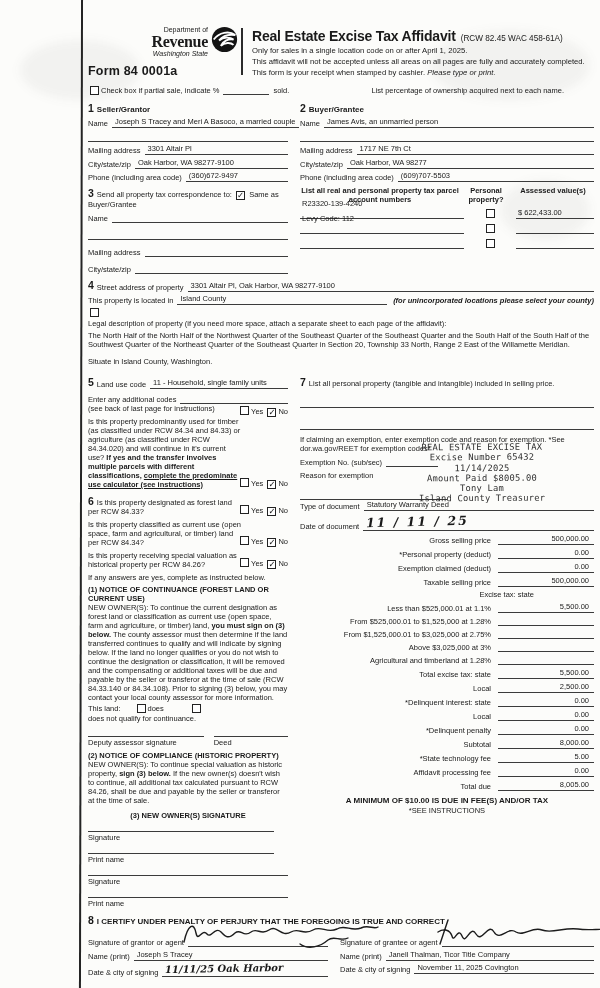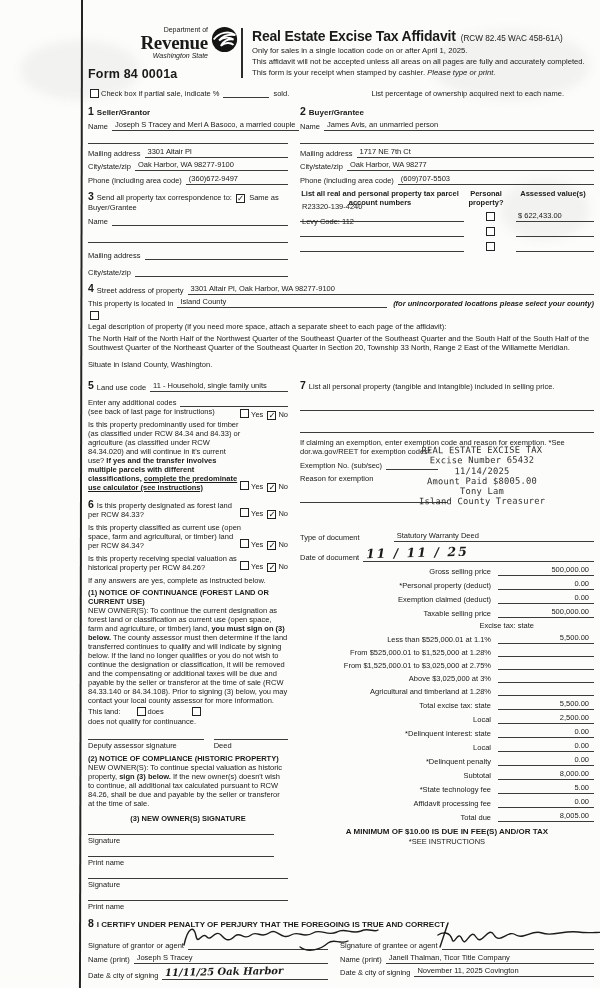--- a/index.html
+++ b/index.html
@@ -9,21 +9,21 @@
   .smudge { position:absolute; background:rgba(60,60,60,0.05); border-radius:50%; filter:blur(5px); }
   .scanline { position:absolute; left:80px; top:0; width:2px; height:988px; background:#242424; transform:rotate(0.12deg); }
   .content { position:absolute; left:88px; top:26px; width:506px; }
 
   
   .hdr { display:flex; }
   .hdr-brand { width:150px; flex:none; }
   .brand-row { display:flex; justify-content:flex-end; align-items:flex-start; }
   .brand-text { text-align:right; margin-right:3px; }
   .dept-top { font-size:7px; }
-  .dept-name { font-family:"Liberation Serif","DejaVu Serif",serif; font-weight:bold; font-size:19px; line-height:0.95; letter-spacing:-0.3px; }
+  .dept-name { font-family:"Liberation Serif","DejaVu Serif",serif; font-weight:bold; font-size:16px; line-height:0.95; letter-spacing:-0.3px; }
   .dept-state { font-style:italic; font-size:7px; }
   .logo { width:27px; height:27px; flex:none; }
   .form-no { font-weight:bold; font-size:12.5px; margin-top:6px; letter-spacing:0.2px; }
   .hdr-div { border-left:2px solid #2b2b2b; margin:2px 9px 4px 3px; }
   .hdr-main { flex:1; padding-top:2px; }
   .hdr-title-row { display:flex; align-items:baseline; white-space:nowrap; }
   .hdr-title { font-weight:bold; font-size:14px; letter-spacing:-0.2px; }
   .hdr-rcw { font-size:8.2px; margin-left:5px; }
   .hdr-note { font-size:7.7px; margin-top:1.6px; }
   .it { font-style:italic; }
@@ -336,21 +336,21 @@
 
         <div class="stamp">
           <div>REAL ESTATE EXCISE TAX</div>
           <div>Excise Number 65432</div>
           <div>11/14/2025</div>
           <div>Amount Paid $8005.00</div>
           <div>Tony Lam</div>
           <div>Island County Treasurer</div>
         </div>
 
-        <div class="frow" style="margin-top:28px;gap:30px;">
+        <div class="frow" style="margin-top:0;">
             <span class="lab">Type of document</span>
             <span class="val">Statutory Warranty Deed</span>
           </div>
         <div class="frow" style="min-height:16px;">
             <span class="lab">Date of document</span>
             <span class="val"><span class="hand hand-date">11 / 11 / 25</span></span>
           </div>
 
         <div class="trow">
             <span class="tlab">Gross selling price</span>

